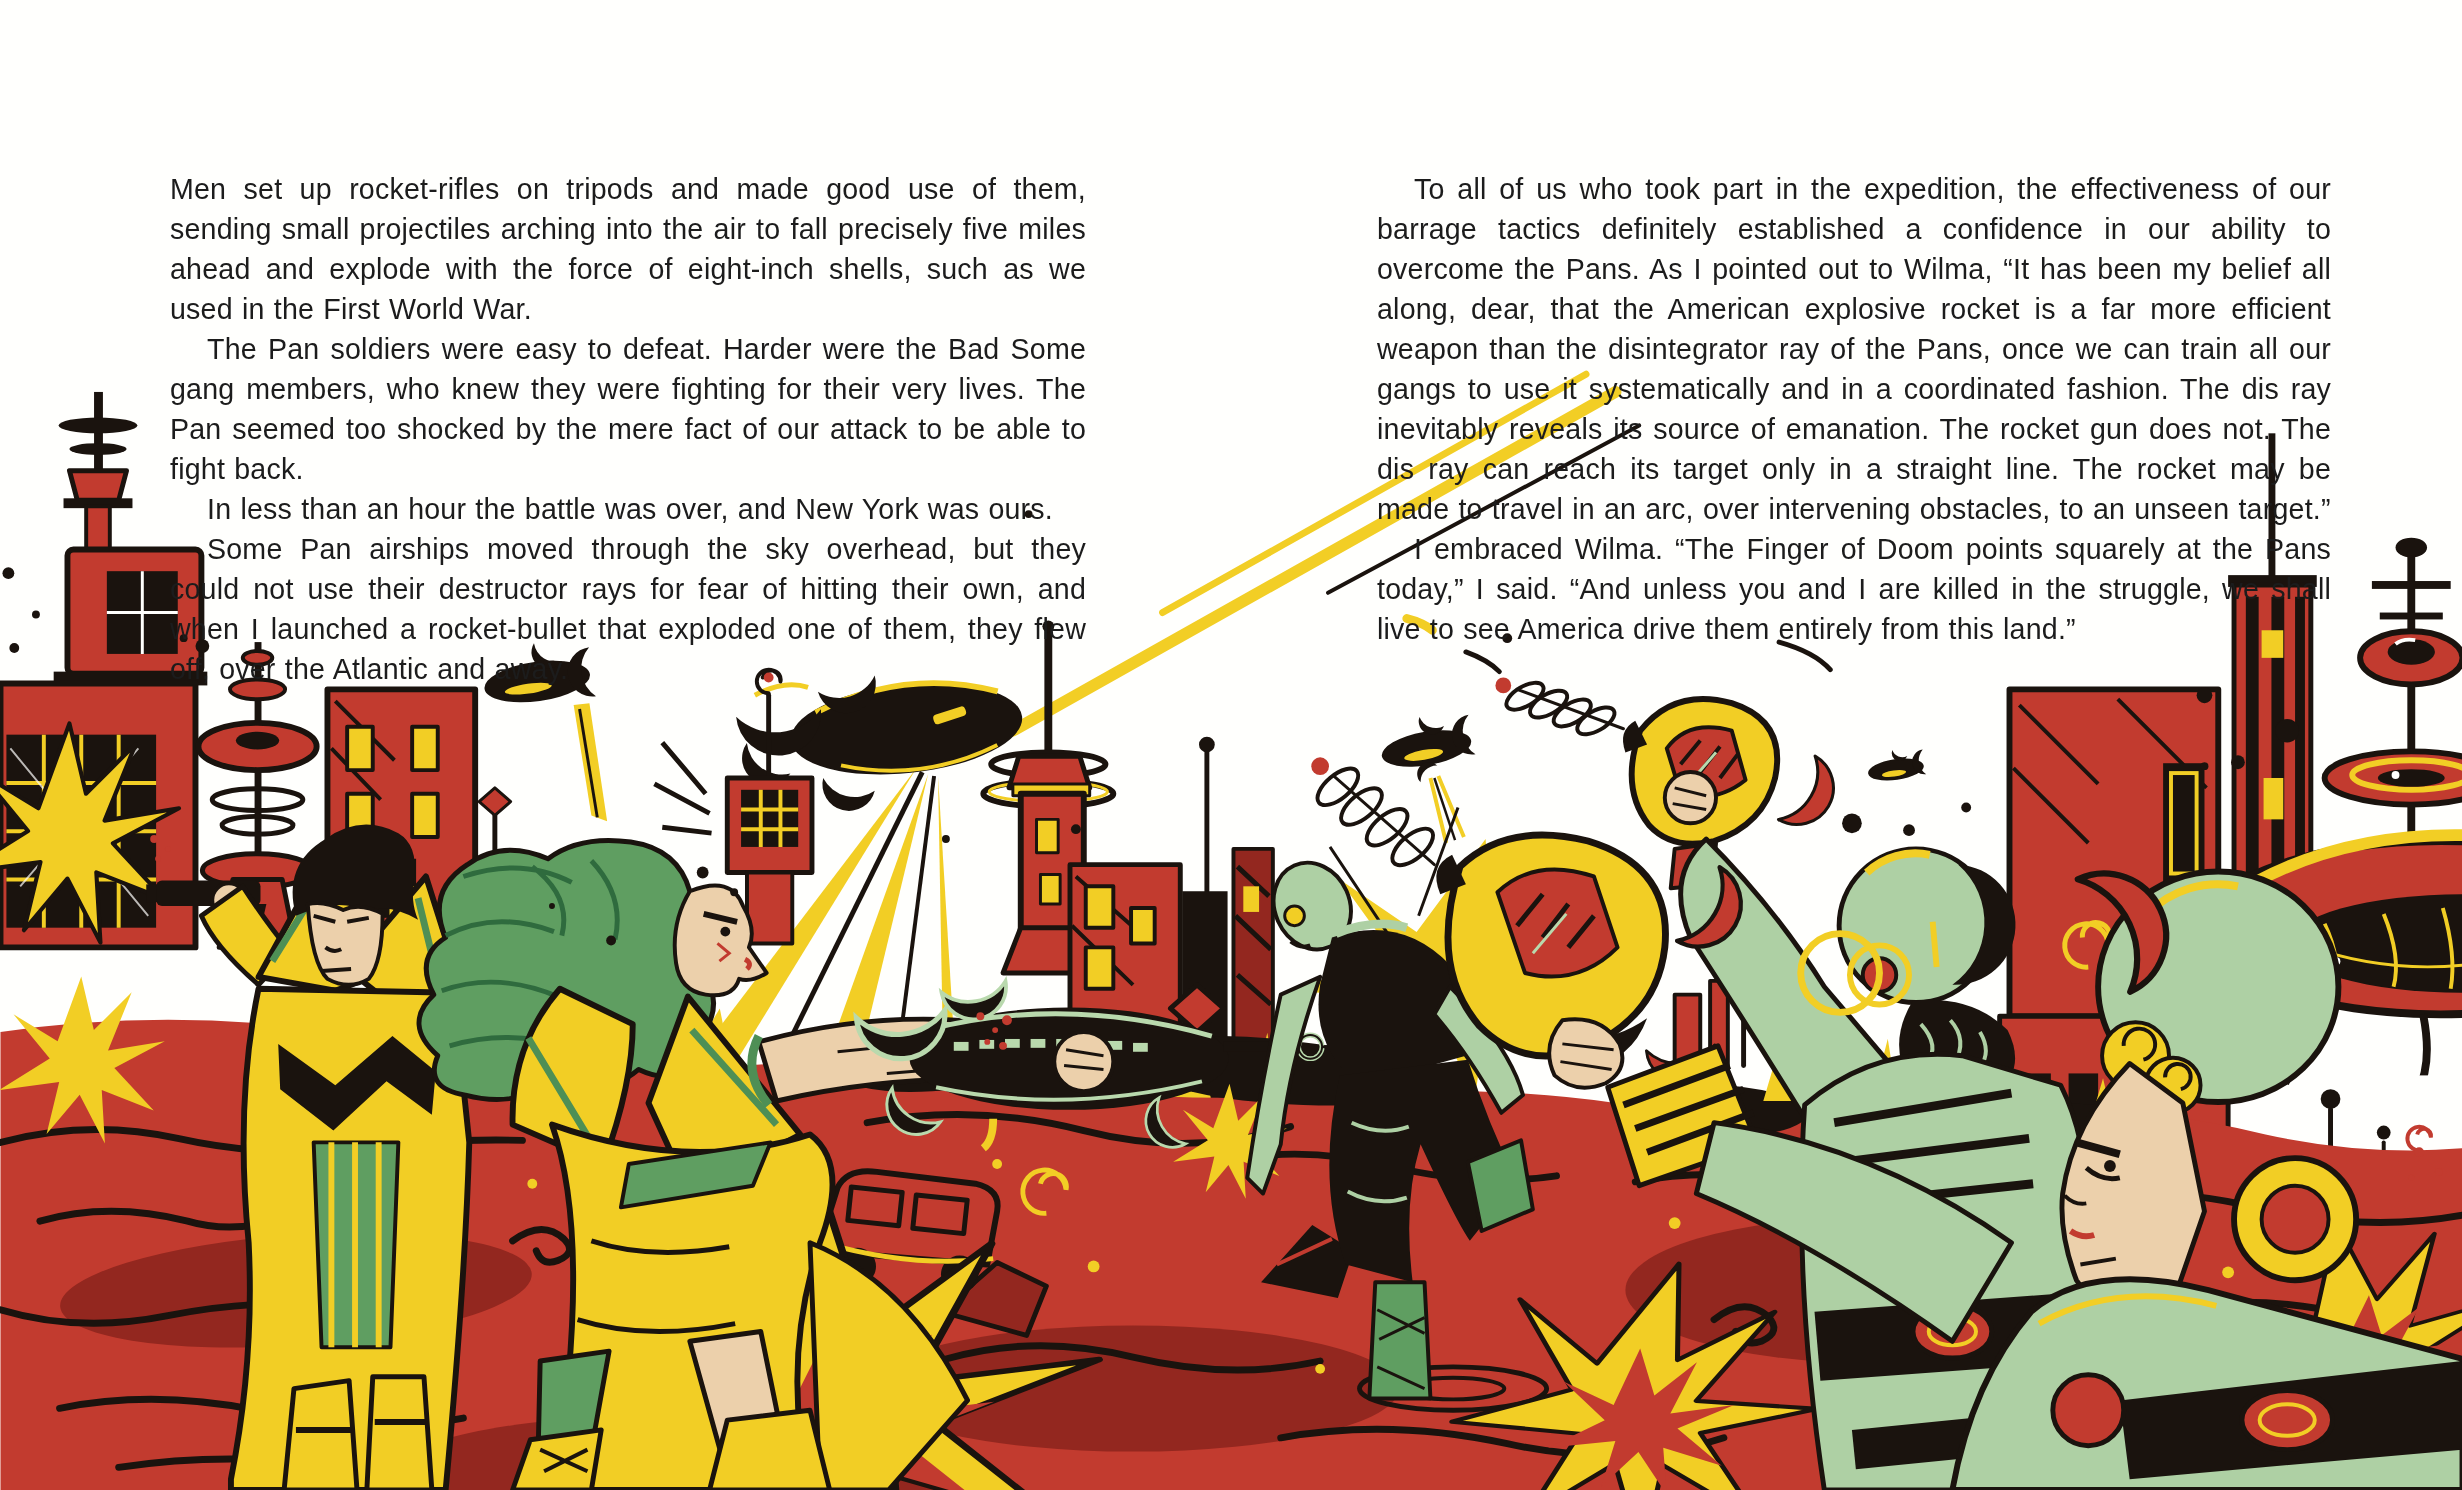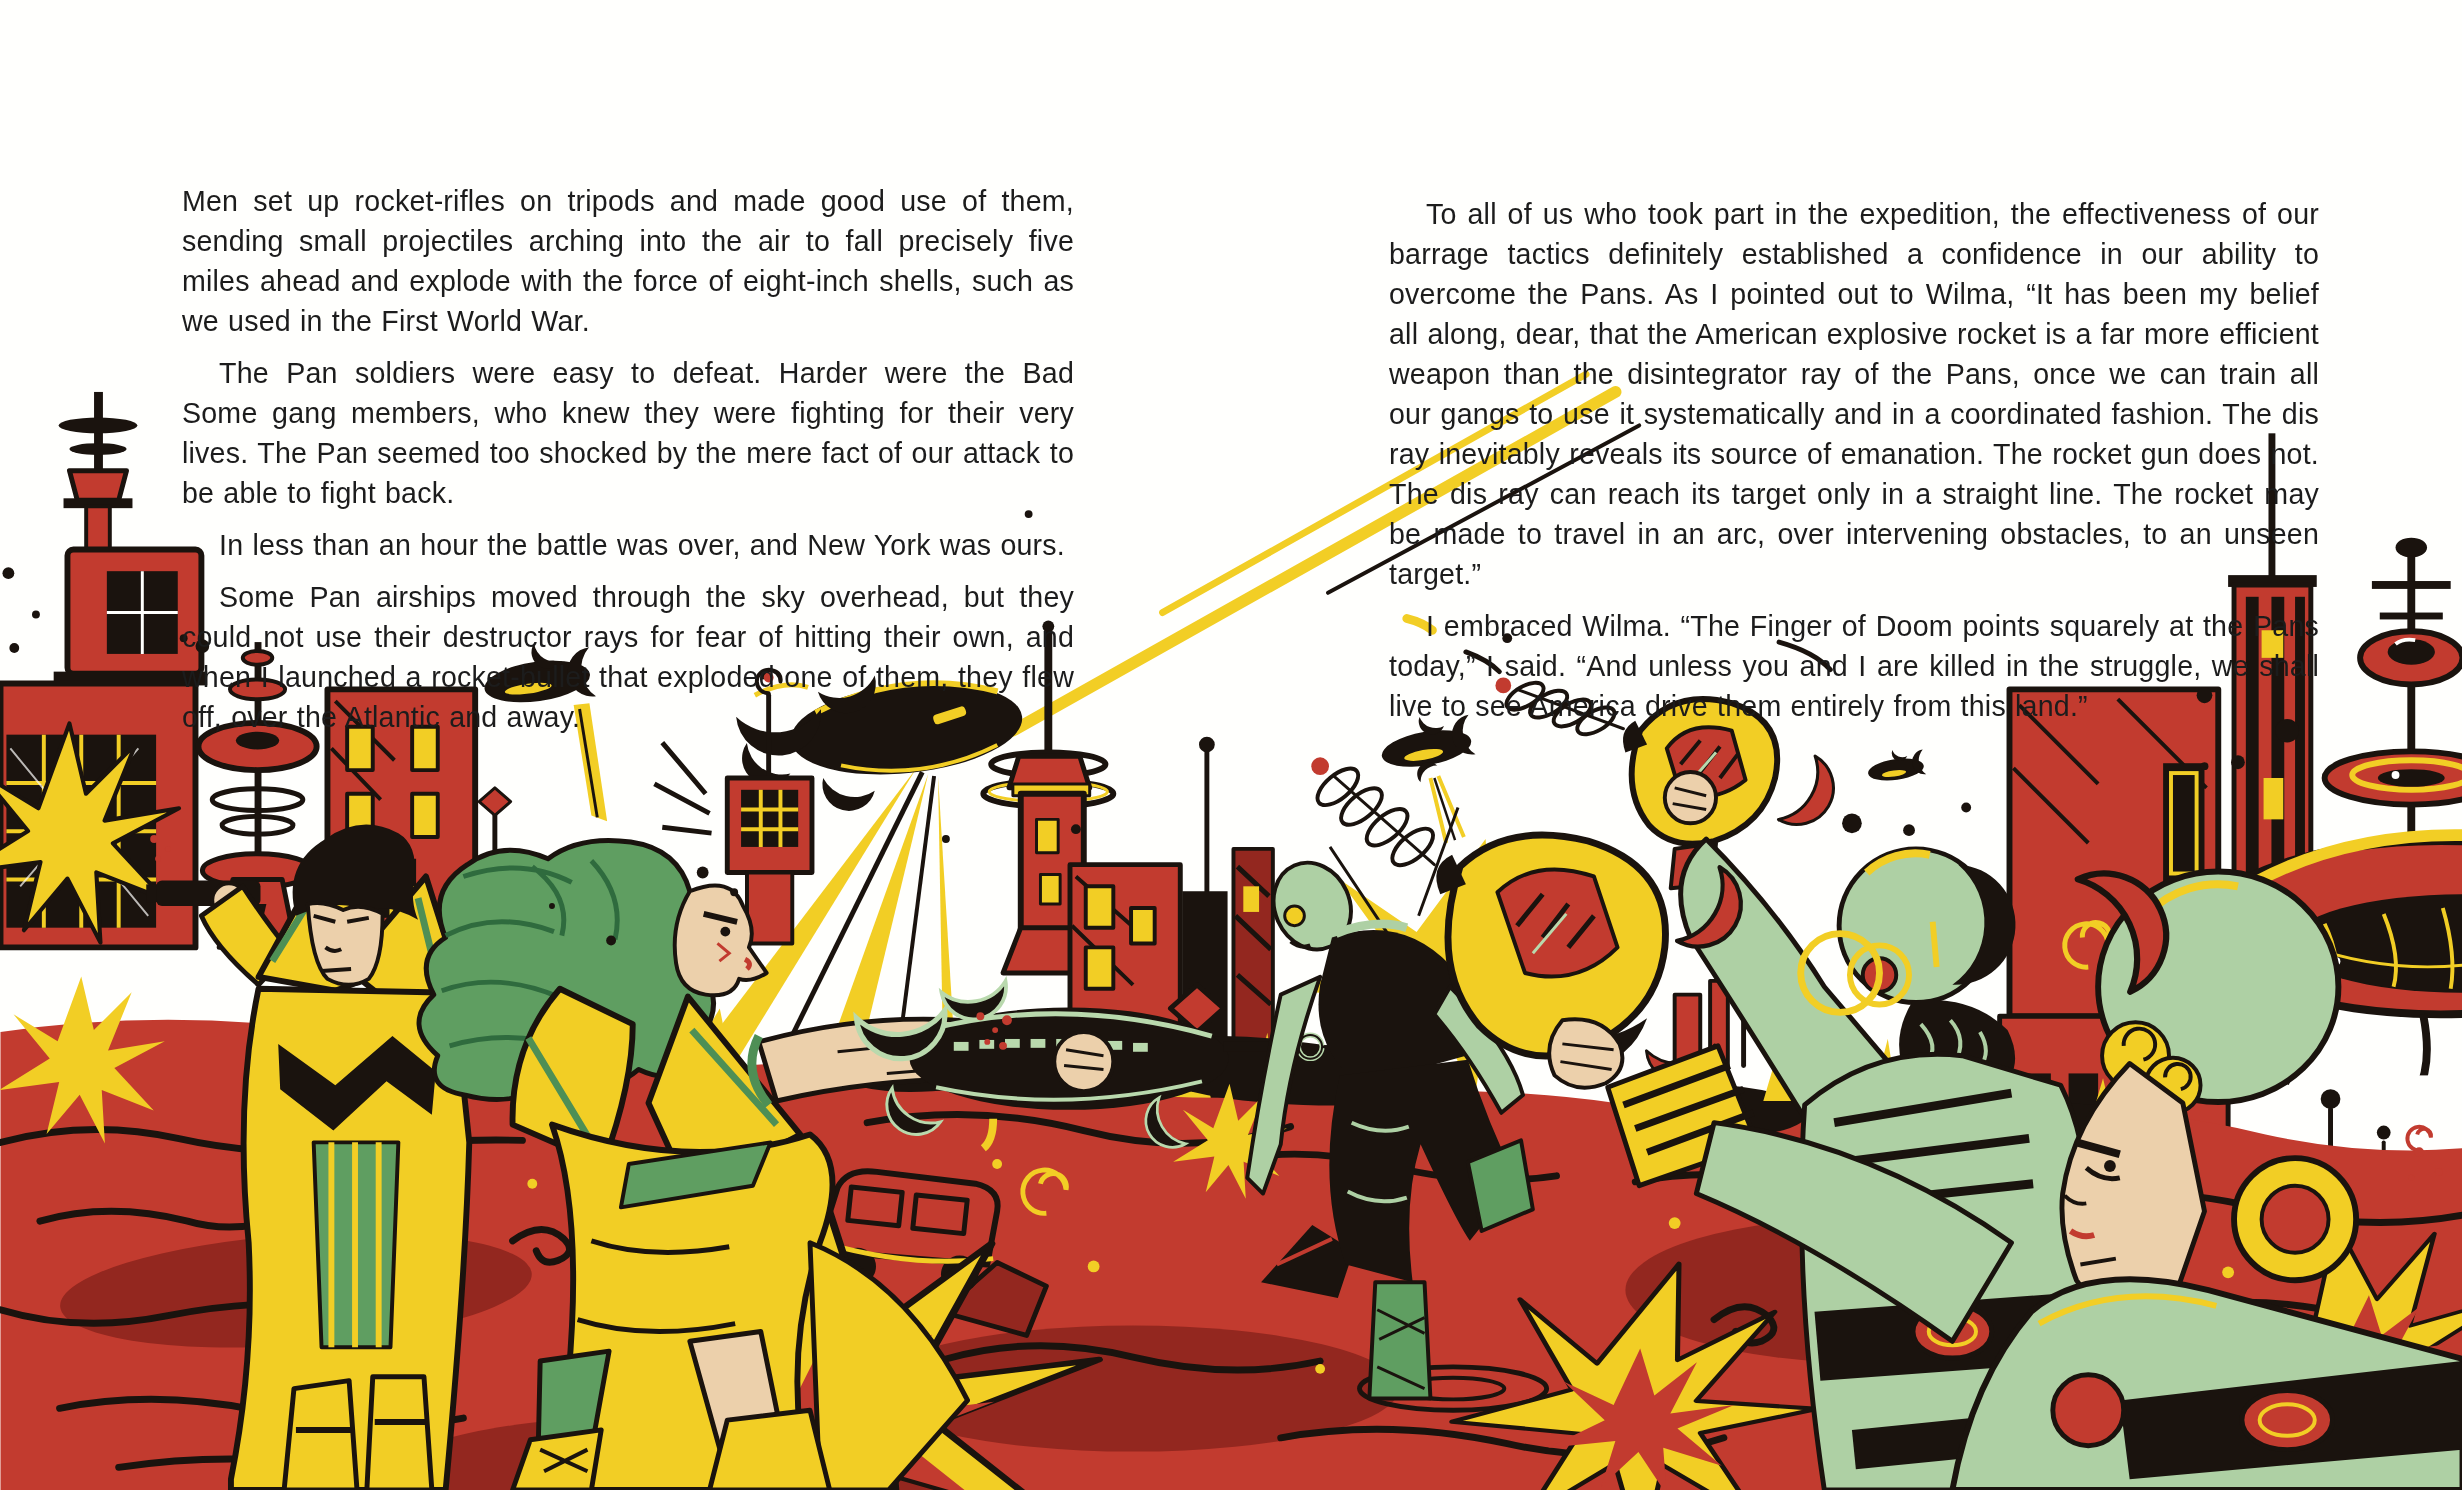--- a/index.html
+++ b/index.html
@@ -1,23 +1,23 @@
 <!DOCTYPE html>
 <html><head>
 <meta charset="utf-8">
 <style>
   html,body{margin:0;padding:0;background:#e8e8e8;}
   .spread{position:relative;width:2463px;height:1490px;background:#fffffd;overflow:hidden;
           font-family:"Liberation Sans",sans-serif;}
   .textcol{position:absolute;color:#1c1c1c;font-size:28.6px;line-height:40px;
            text-align:justify;letter-spacing:0.2px;word-spacing:1px;z-index:5;}
-  .textcol p{margin:12px;}
+  .textcol p{margin:0;}
   .textcol p.ind{text-indent:37px;}
   #leftcol{left:170px;top:169px;width:916px;}
-  #rightcol{left:1377px;top:182px;width:954px;}
+  #rightcol{left:1377px;top:169px;width:954px;}
   svg.illo{position:absolute;left:0;top:0;z-index:1;}
   .ink{fill:#1a130e;}
   .red{fill:#c23b2f;}
   .yel{fill:#f2ce25;}
   .sage{fill:#aed0a4;}
   .skin{fill:#ecd0ab;}
   .leaf{fill:#5f9e61;}
   .oln{stroke:#1a130e;stroke-linejoin:round;stroke-linecap:round;}
 </style>
 </head>

